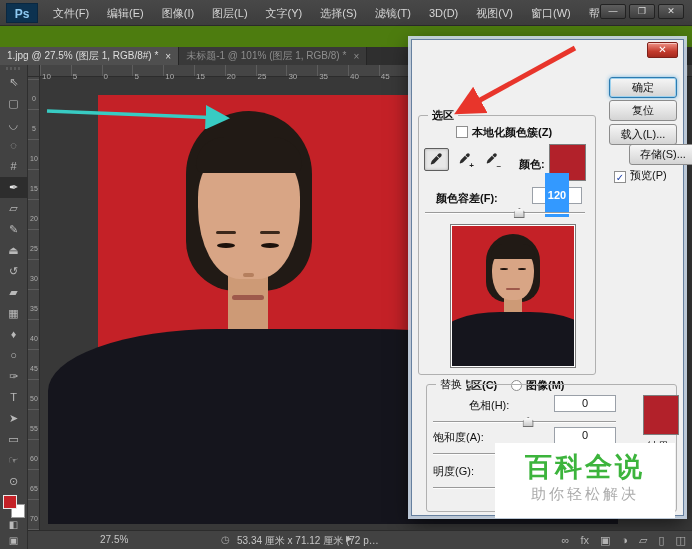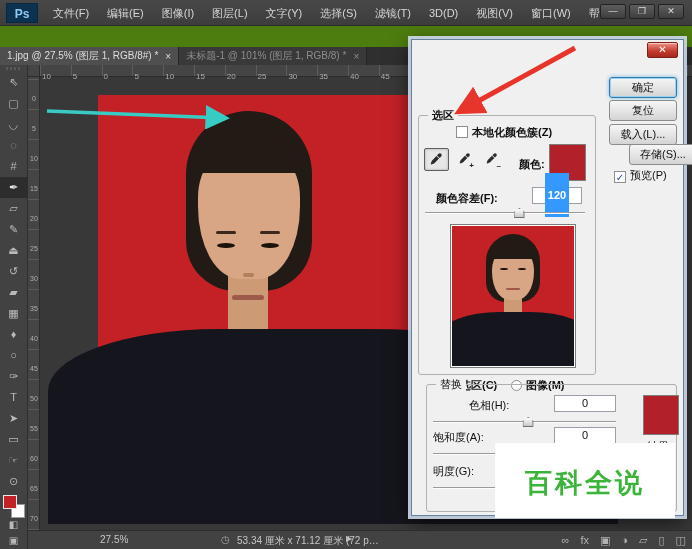--- a/index.html
+++ b/index.html
@@ -80,21 +80,21 @@
   .preview-box{position:absolute;border:1px solid #7a7a7a;background:#fff;}
   .thumb-photo{position:absolute;inset:1px;overflow:hidden;}
   .radio{display:inline-block;width:11px;height:11px;border:1px solid #8e8e8e;border-radius:50%;background:#fff;vertical-align:-2px;margin-right:4px;position:relative;}
   .radio.on::after{content:"";position:absolute;inset:2px;background:#2f2f2f;border-radius:50%;}
   .btn{position:absolute;left:197px;width:68px;height:21px;background:linear-gradient(#f6f6f6,#e2e2e2 60%,#d4d4d4);border:1px solid #8c8c8c;border-radius:3px;font-size:11px;text-align:center;line-height:19px;color:#111;}
   .btn.default{border:1px solid #2d7bb0;box-shadow:0 0 0 1px #9cd1ee inset,0 0 4px #74b9e2;}
   .radio-row{position:absolute;font-size:11px;color:#111;}
 
   
   .watermark{position:absolute;left:495px;top:443px;width:180px;height:75px;background:#fff;z-index:50;text-align:center;}
-  .wm-title{margin-top:25px;font-size:27px;font-weight:bold;color:#3cb43c;letter-spacing:3px;line-height:30px;}
+  .wm-title{margin-top:9px;font-size:27px;font-weight:bold;color:#3cb43c;letter-spacing:3px;line-height:30px;}
   .wm-sub{margin-top:3px;font-size:15px;color:#ababab;letter-spacing:3px;}
 
   
   .statusbar{position:absolute;left:28px;top:530px;width:664px;height:19px;background:#424242;border-top:1px solid #2c2c2c;z-index:20;color:#c6c6c6;font-size:10px;}
   .sb-zoom{position:absolute;left:72px;top:3px;}
   .sb-clock{position:absolute;left:193px;top:3px;color:#9f9f9f;font-size:10px;}
   .sb-doc{position:absolute;left:209px;top:3px;white-space:nowrap;}
   .sb-arrow{position:absolute;left:318px;top:3px;font-size:8px;color:#bdbdbd;}
   .layers-icons{position:absolute;right:6px;top:2px;display:flex;gap:11px;}
   .layers-icons .licon{color:#b2b2b2;font-size:11px;line-height:15px;font-style:normal;}
@@ -356,20 +356,21 @@
         <marker id="redhead" markerWidth="6" markerHeight="6" refX="4.2" refY="3" orient="auto">
             <path d="M0,0 L6,3 L0,6 z" fill="#e8352b"></path>
           </marker>
       </defs>
       <line x1="163" y1="8" x2="50" y2="70" stroke="#e8352b" stroke-width="5" marker-end="url(#redhead)"></line>
     </svg>
   </div>
 
   <div class="watermark">
     <div class="wm-title">百科全说</div>
+    <div class="wm-sub">助你轻松解决</div>
   </div>
 
   <div class="statusbar">
     <span class="sb-zoom">27.5%</span>
     <span class="sb-clock">◷</span>
     <span class="sb-doc">53.34 厘米 x 71.12 厘米 (72 p…</span>
     <span class="sb-arrow">▶</span>
     <div class="layers-icons">
 
     <i class="licon">∞</i>

